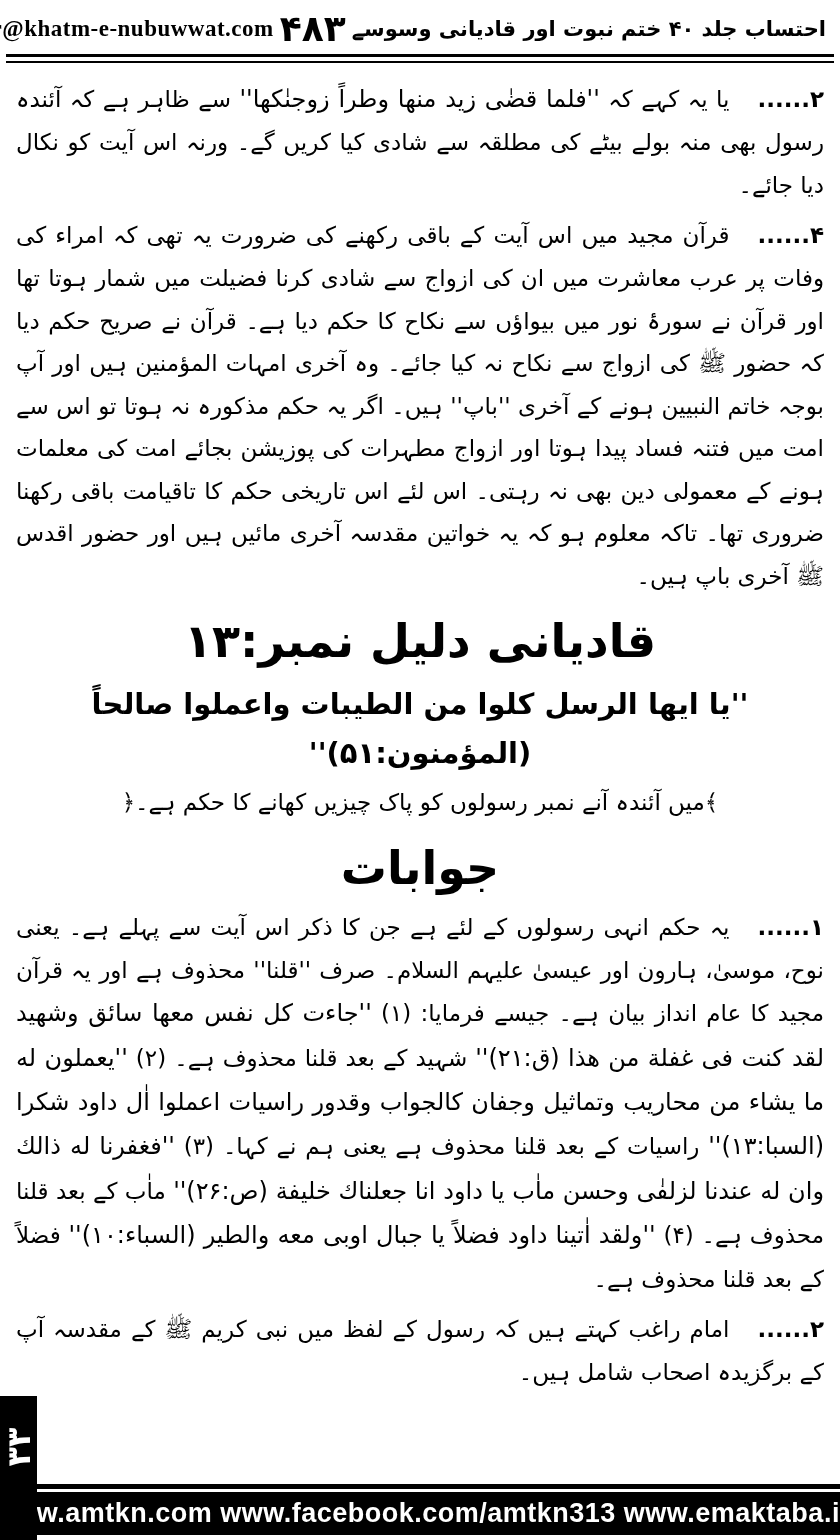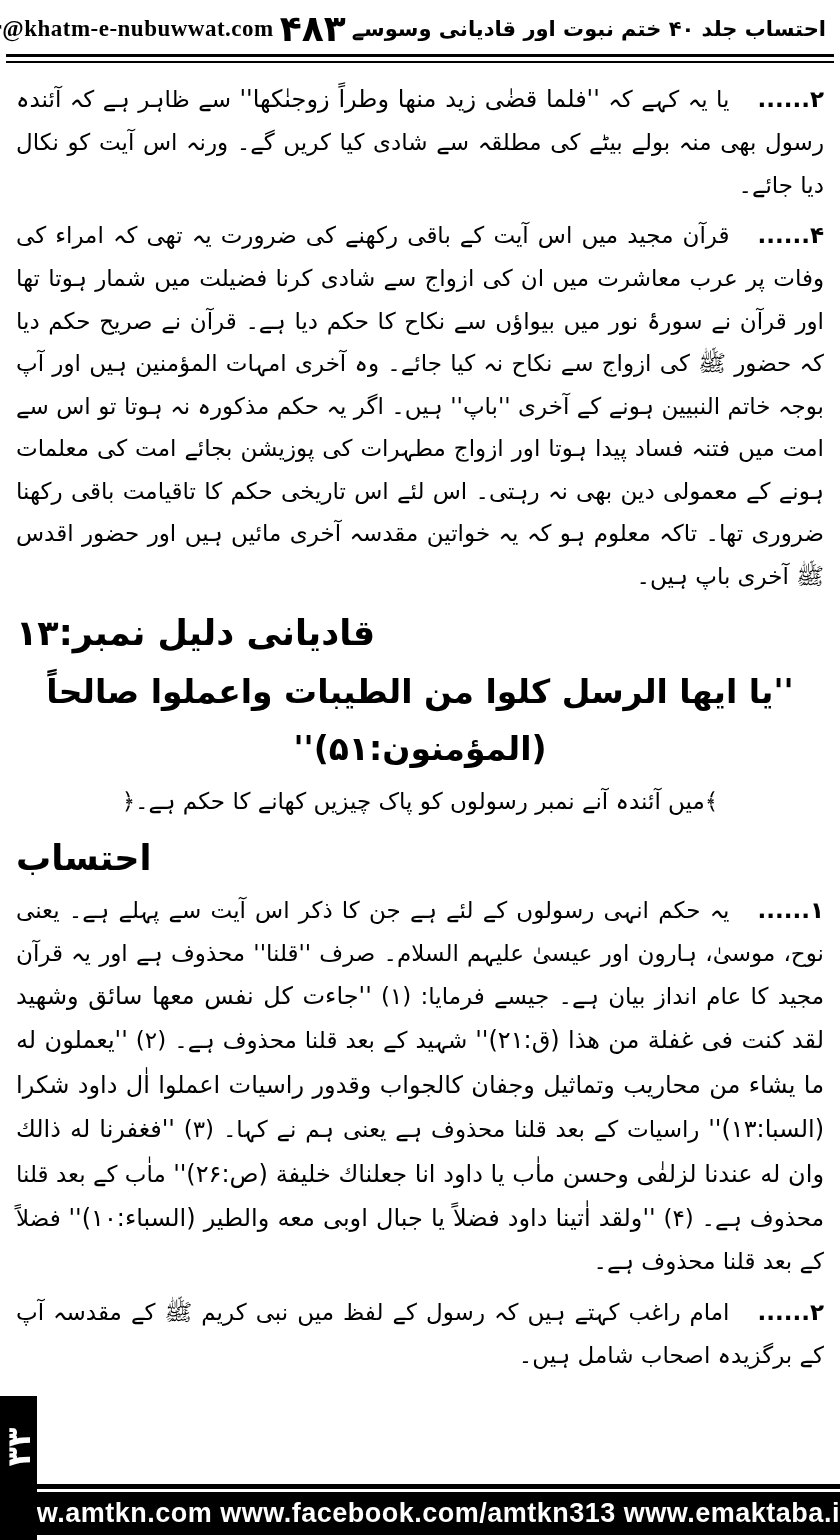--- a/index.html
+++ b/index.html
@@ -62,28 +62,28 @@
     letter-spacing:2px;
     margin-left:28px;
     white-space:nowrap;
   }
   .urdu-run{font-weight:normal;}
   .arabic-run{
     font-weight:normal;
     font-size:24px;
   }
   .heading{
-    font-size:35px;
+    font-size:46px;
     font-weight:bold;
-    text-align:left;
+    text-align:center;
     margin:12px 0 6px 0;
     line-height:1.4;
   }
   .arabic-line{
-    font-size:33px;
+    font-size:29px;
     font-weight:bold;
     text-align:center;
     margin:6px 0 4px 0;
     line-height:1.7;
   }
   .translation{
     font-size:23px;
     text-align:center;
     margin:2px 0 12px 0;
     line-height:1.8;
@@ -147,21 +147,21 @@
   </header>
 
   <div class="rule"></div>
 
   <main class="body-blocks">
       <div class="para"><span class="marker">۲......</span><span class="urdu-run">یا یہ کہے کہ</span> <span class="arabic-run">''فلما قضٰی زید منها وطراً زوجنٰکها''</span> <span class="urdu-run">سے ظاہر ہے کہ آئندہ رسول بھی منہ بولے بیٹے کی مطلقہ سے شادی کیا کریں گے۔ ورنہ اس آیت کو نکال دیا جائے۔</span> </div>
       <div class="para"><span class="marker">۴......</span><span class="urdu-run">قرآن مجید میں اس آیت کے باقی رکھنے کی ضرورت یہ تھی کہ امراء کی وفات پر عرب معاشرت میں ان کی ازواج سے شادی کرنا فضیلت میں شمار ہوتا تھا اور قرآن نے سورۂ نور میں بیواؤں سے نکاح کا حکم دیا ہے۔ قرآن نے صریح حکم دیا کہ حضور ﷺ کی ازواج سے نکاح نہ کیا جائے۔ وہ آخری امہات المؤمنین ہیں اور آپ بوجہ خاتم النبیین ہونے کے آخری ''باپ'' ہیں۔ اگر یہ حکم مذکورہ نہ ہوتا تو اس سے امت میں فتنہ فساد پیدا ہوتا اور ازواج مطہرات کی پوزیشن بجائے امت کی معلمات ہونے کے معمولی دین بھی نہ رہتی۔ اس لئے اس تاریخی حکم کا تاقیامت باقی رکھنا ضروری تھا۔ تاکہ معلوم ہو کہ یہ خواتین مقدسہ آخری مائیں ہیں اور حضور اقدس ﷺ آخری باپ ہیں۔</span> </div>
       <div class="heading">قادیانی دلیل نمبر:۱۳</div>
       <div class="arabic-line">''یا ایها الرسل کلوا من الطیبات واعملوا صالحاً (المؤمنون:۵۱)''</div>
       <div class="translation">﴾میں آئندہ آنے نمبر رسولوں کو پاک چیزیں کھانے کا حکم ہے۔﴿</div>
-      <div class="heading">احتساب</div>
+      <div class="heading">جوابات</div>
       <div class="para"><span class="marker">۱......</span><span class="urdu-run">یہ حکم انہی رسولوں کے لئے ہے جن کا ذکر اس آیت سے پہلے ہے۔ یعنی نوح، موسیٰ، ہارون اور عیسیٰ علیہم السلام۔ صرف ''قلنا'' محذوف ہے اور یہ قرآن مجید کا عام انداز بیان ہے۔ جیسے فرمایا: (۱)</span> <span class="arabic-run">''جاءت کل نفس معها سائق وشهید لقد کنت فی غفلة من هذا (ق:۲۱)''</span> <span class="urdu-run">شہید کے بعد قلنا محذوف ہے۔ (۲)</span> <span class="arabic-run">''یعملون له ما یشاء من محاریب وتماثیل وجفان کالجواب وقدور راسیات اعملوا اٰل داود شکرا (السبا:۱۳)''</span> <span class="urdu-run">راسیات کے بعد قلنا محذوف ہے یعنی ہم نے کہا۔ (۳)</span> <span class="arabic-run">''فغفرنا له ذالك وان له عندنا لزلفٰی وحسن ماٰب یا داود انا جعلناك خلیفة (ص:۲۶)''</span> <span class="urdu-run">ماٰب کے بعد قلنا محذوف ہے۔ (۴)</span> <span class="arabic-run">''ولقد اٰتینا داود فضلاً یا جبال اوبی معه والطیر (السباء:۱۰)''</span> <span class="urdu-run">فضلاً کے بعد قلنا محذوف ہے۔</span> </div>
       <div class="para"><span class="marker">۲......</span><span class="urdu-run">امام راغب کہتے ہیں کہ رسول کے لفظ میں نبی کریم ﷺ کے مقدسہ آپ کے برگزیدہ اصحاب شامل ہیں۔</span> </div>
     </main>
 
   <div class="side-bar">
     <span class="side-num">۳۳</span>
   </div>
 
   <div class="footer-topline"></div>
 

